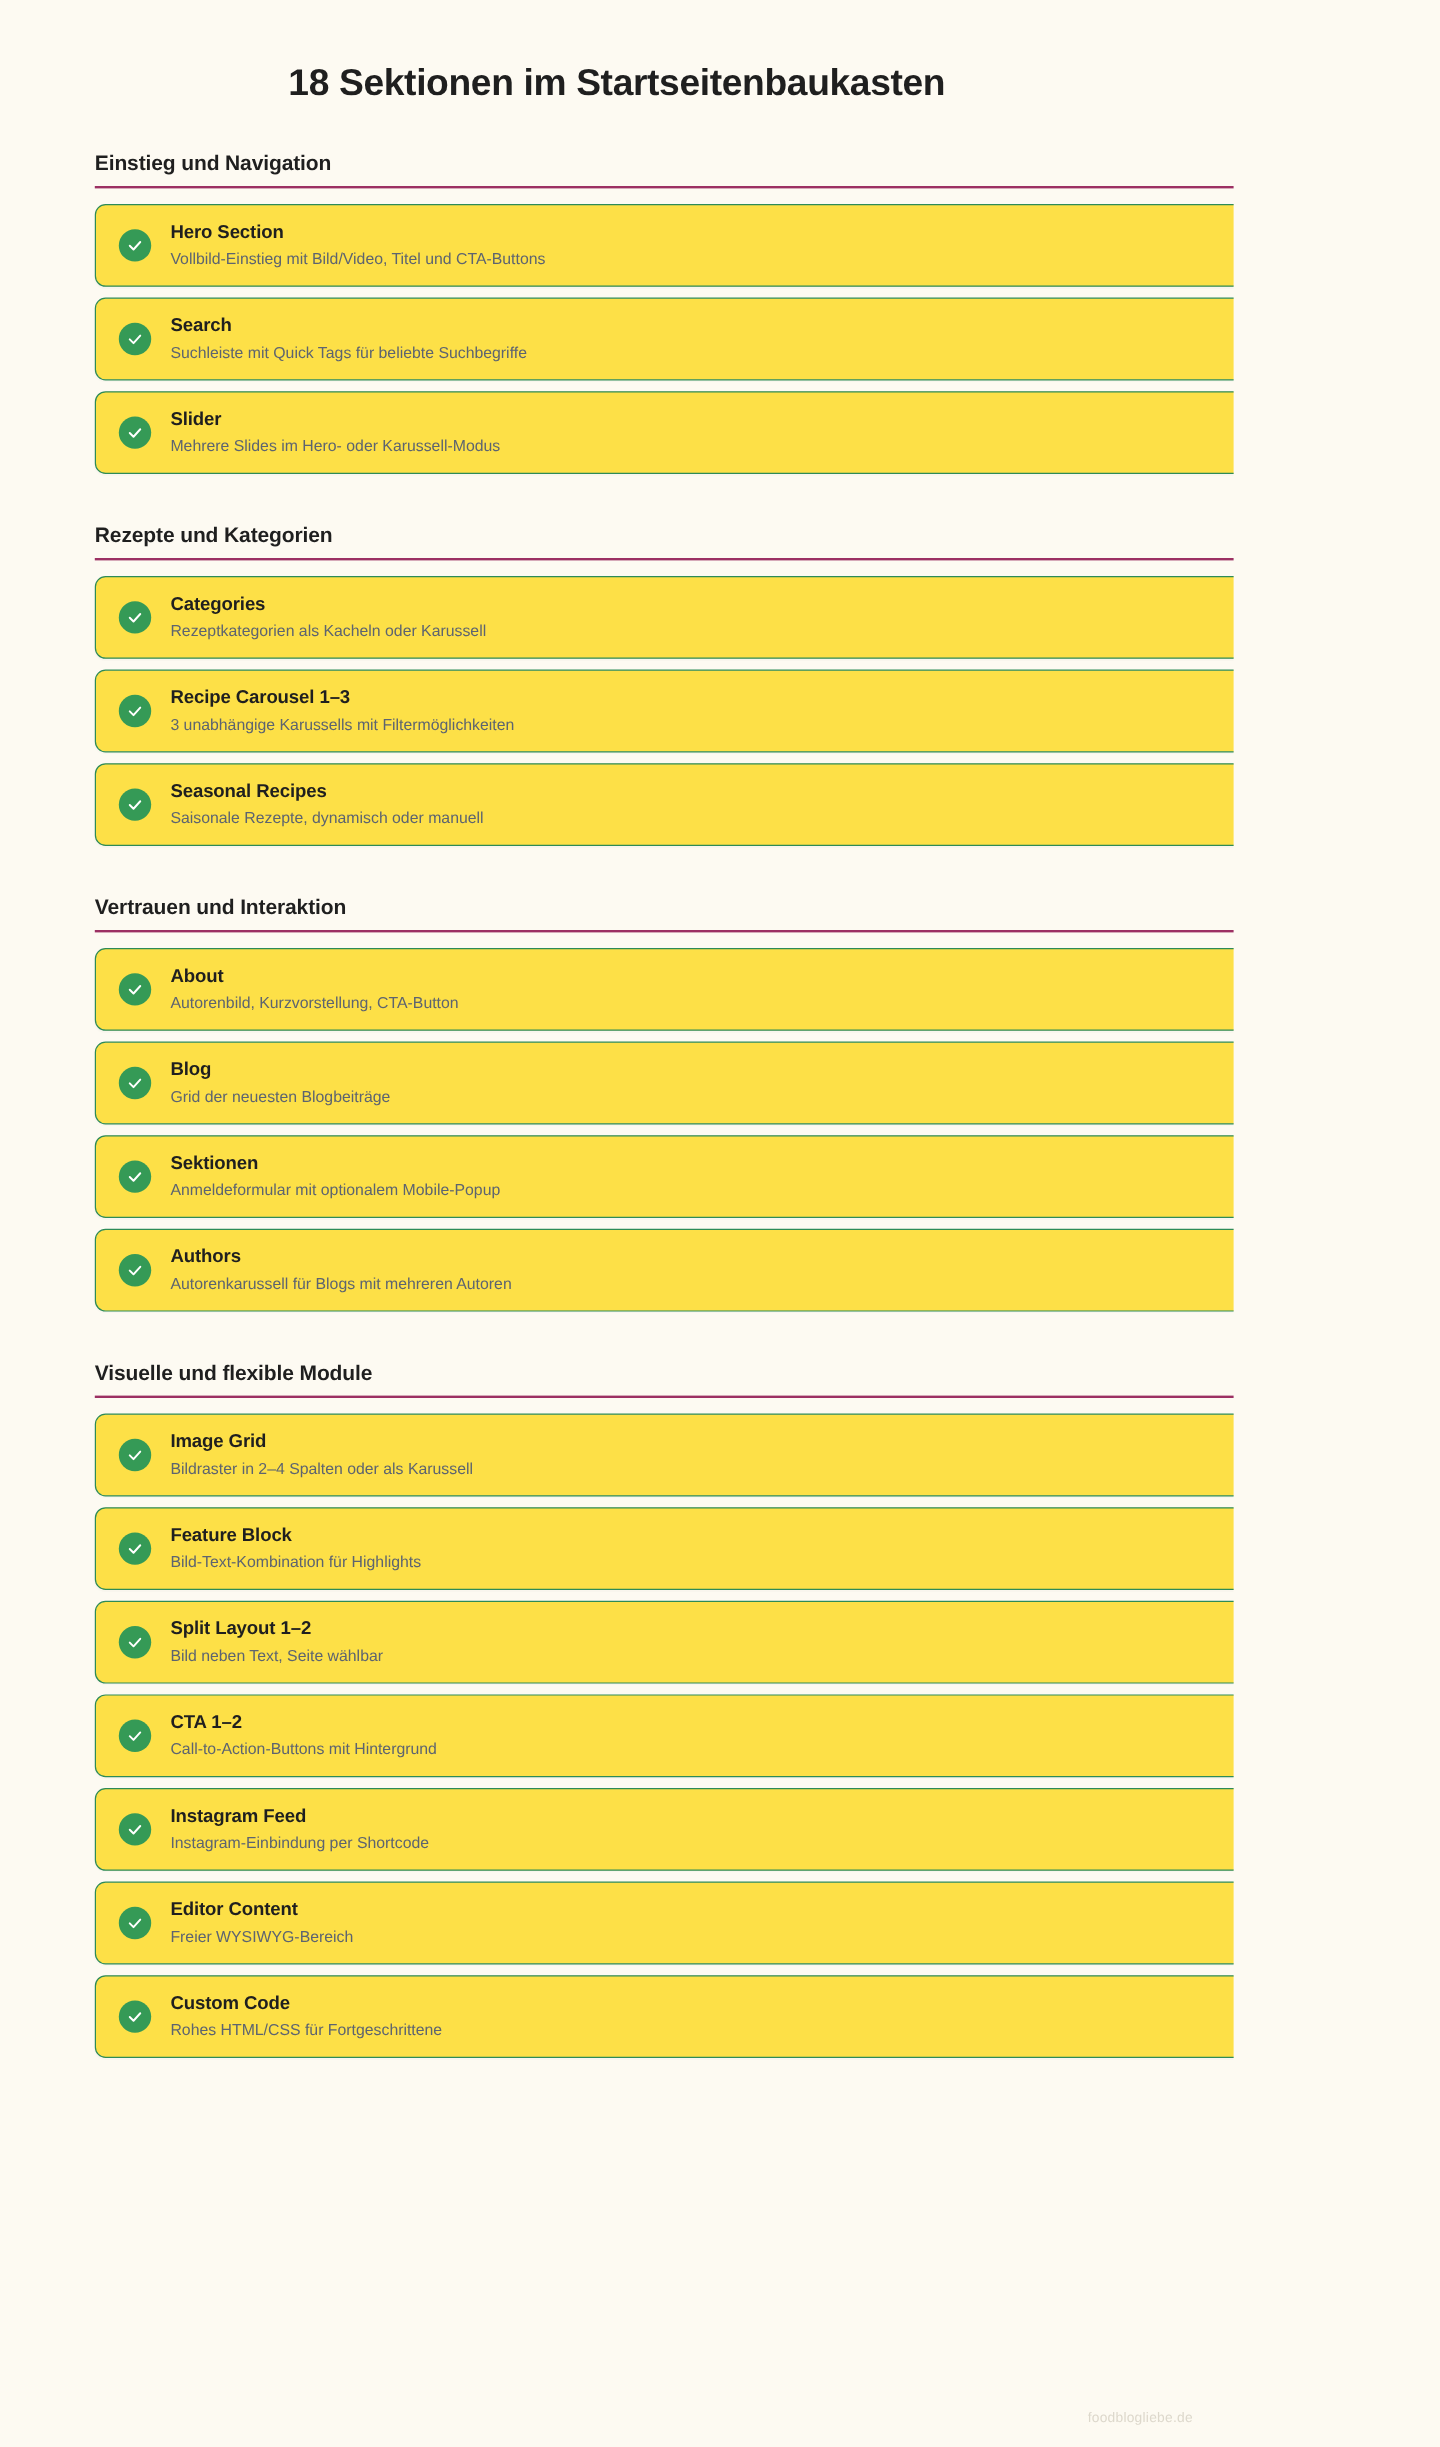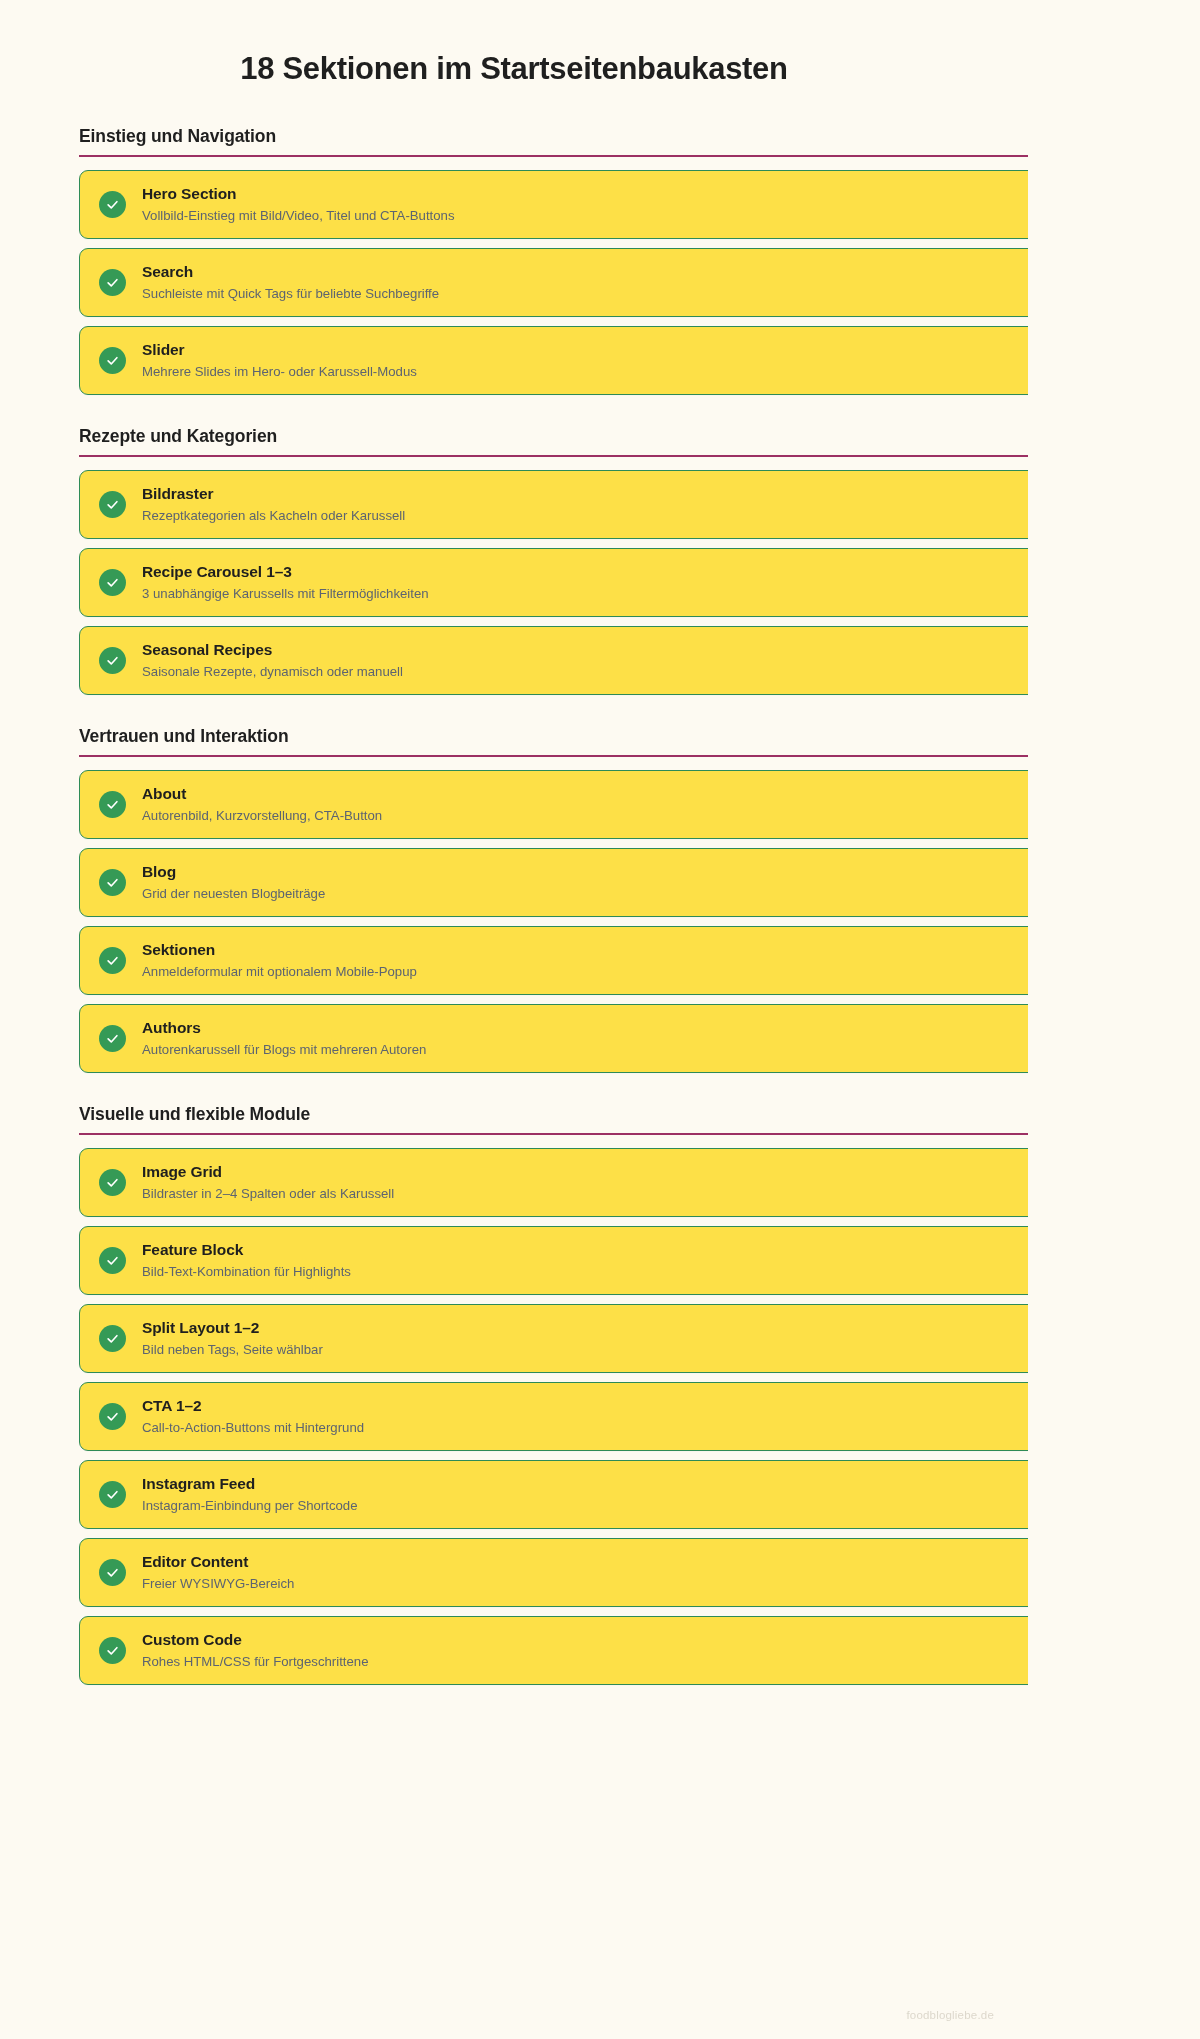--- a/index.html
+++ b/index.html
@@ -38,21 +38,21 @@
 
   
   .content {
     width: 1042px;
     margin: 0 auto;
     margin-left: 79px;
     margin-right: auto;
   }
 
   
-  .section { margin-top: 31px; }
+  .section { margin-top: 41px; }
   .section:first-of-type { margin-top: 39px; }
 
   .section-heading {
     font-size: 17.5px;
     font-weight: 700;
     color: #1f1f1f;
     letter-spacing: -0.1px;
     padding-bottom: 7px;
     line-height: 1.25;
   }
@@ -172,21 +172,21 @@
         <div class="section-heading">Rezepte und Kategorien</div>
         <div class="section-divider"></div>
         <div class="card-list">
           <div class="card">
             <span class="check-icon">
               <svg width="15" height="15" viewBox="0 0 24 24" fill="none" aria-hidden="true">
                 <path d="M5 12.5 L10 17.5 L19 7.5" stroke="#ffffff" stroke-width="2.6" stroke-linecap="round" stroke-linejoin="round"></path>
               </svg>
             </span>
             <div class="card-text">
-              <div class="card-title">Bildraster</div>
+              <div class="card-title">Categories</div>
               <div class="card-desc">Rezeptkategorien als Kacheln oder Karussell</div>
             </div>
           </div>
           <div class="card">
             <span class="check-icon">
               <svg width="15" height="15" viewBox="0 0 24 24" fill="none" aria-hidden="true">
                 <path d="M5 12.5 L10 17.5 L19 7.5" stroke="#ffffff" stroke-width="2.6" stroke-linecap="round" stroke-linejoin="round"></path>
               </svg>
             </span>
             <div class="card-text">
@@ -284,21 +284,21 @@
             </div>
           </div>
           <div class="card">
             <span class="check-icon">
               <svg width="15" height="15" viewBox="0 0 24 24" fill="none" aria-hidden="true">
                 <path d="M5 12.5 L10 17.5 L19 7.5" stroke="#ffffff" stroke-width="2.6" stroke-linecap="round" stroke-linejoin="round"></path>
               </svg>
             </span>
             <div class="card-text">
               <div class="card-title">Split Layout 1–2</div>
-              <div class="card-desc">Bild neben Tags, Seite wählbar</div>
+              <div class="card-desc">Bild neben Text, Seite wählbar</div>
             </div>
           </div>
           <div class="card">
             <span class="check-icon">
               <svg width="15" height="15" viewBox="0 0 24 24" fill="none" aria-hidden="true">
                 <path d="M5 12.5 L10 17.5 L19 7.5" stroke="#ffffff" stroke-width="2.6" stroke-linecap="round" stroke-linejoin="round"></path>
               </svg>
             </span>
             <div class="card-text">
               <div class="card-title">CTA 1–2</div>

